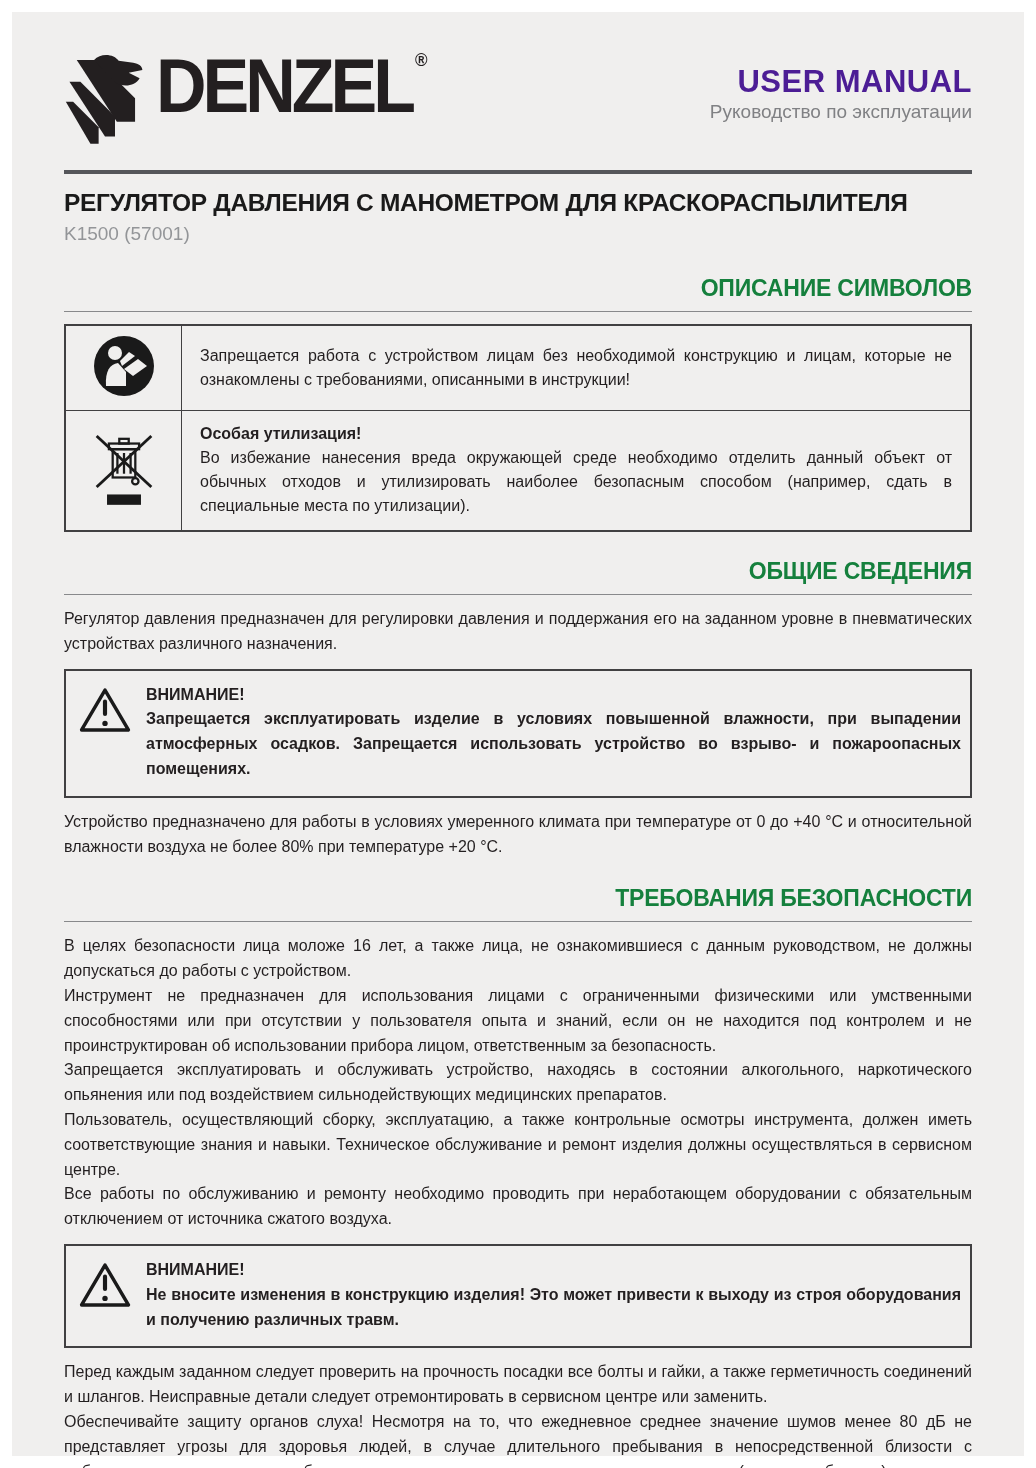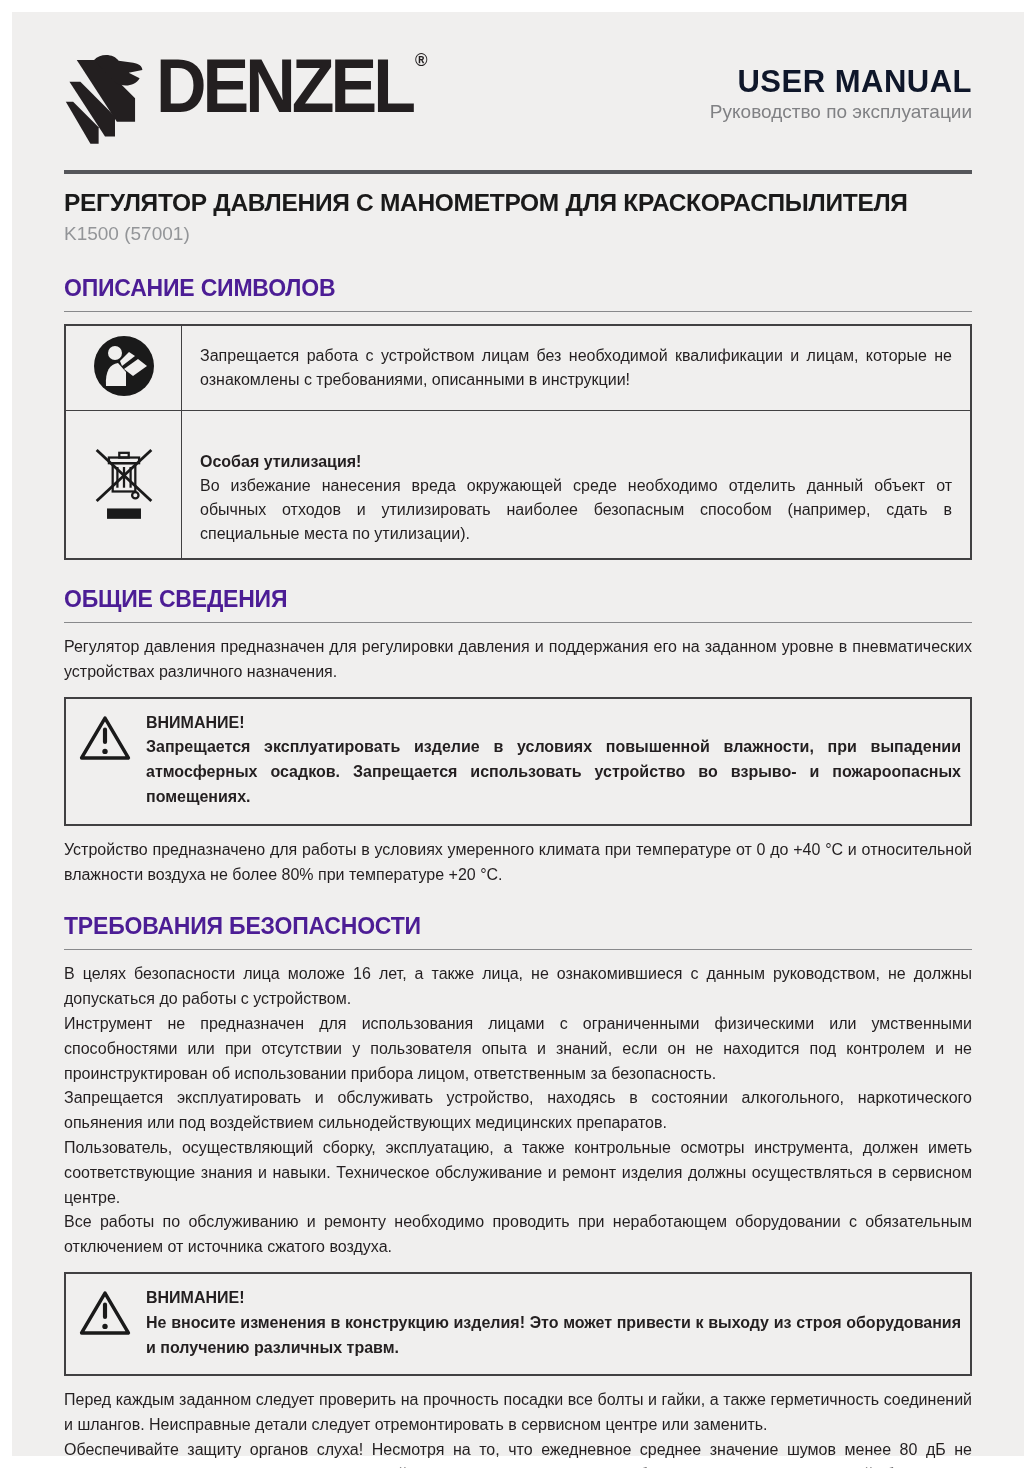--- a/index.html
+++ b/index.html
@@ -57,21 +57,21 @@
     top: 2px;
     left: 3px;
   }
   .manual-block {
     text-align: right;
     margin-top: 12px;
   }
   .manual-title {
     font-size: 31px;
     font-weight: bold;
-    color: #0f172a;
+    color: #4c1d95;
     letter-spacing: 0.5px;
     line-height: 1.05;
   }
   .manual-subtitle {
     font-size: 19px;
     color: #808184;
     margin-top: 2px;
   }
 
   
@@ -89,24 +89,24 @@
   }
   .doc-model {
     margin-top: 6px;
     font-size: 19px;
     font-weight: normal;
     color: #939598;
   }
 
   
   .section-heading {
-    text-align: left;
+    text-align: right;
     font-size: 23px;
     font-weight: bold;
-    color: #4c1d95;
+    color: #15803d;
     letter-spacing: -0.2px;
   }
   .rule-thin {
     height: 1px;
     background: #88898b;
     margin-top: 9px;
   }
 
   
   .symbols-table {
@@ -128,21 +128,21 @@
   }
   .symbols-text-cell {
     padding: 11px 18px 12px 18px;
     font-size: 16px;
     line-height: 1.5;
     text-align: justify;
     display: flex;
     flex-direction: column;
     justify-content: center;
   }
-  .symbols-text-cell .row-title { font-weight: bold; margin-top: 28px; }
+  .symbols-text-cell .row-title { font-weight: bold; }
 
   
   .para {
     font-size: 16px;
     line-height: 1.55;
     text-align: justify;
     margin: 0;
   }
   .gap-12 { height: 12px; }
   .gap-26 { height: 26px; }
@@ -208,21 +208,21 @@
               <svg width="64" height="64" viewBox="0 0 64 64" aria-hidden="true">
                 <circle cx="32" cy="32" r="30" fill="#1a1a1a"></circle>
                 <circle cx="23" cy="19" r="7" fill="#f0efee"></circle>
                 <path d="M14 52 C13 37 18 30 26 29 L34 38 L34 52 Z" fill="#f0efee"></path>
                 <path d="M32 35 L46 25 L55 32 L41 42 Z" fill="#f0efee"></path>
                 <path d="M30 32 L43 22 L37 18 L28 27 Z" fill="#f0efee"></path>
               </svg>
             </span>
           </div>
           <div class="symbols-text-cell">
-            <div>Запрещается работа с устройством лицам без необходимой квалификации и лицам, которые не ознакомлены с требованиями, описанными в инструкции!</div>
+            <div>Запрещается работа с устройством лицам без необходимой конструкцию и лицам, которые не ознакомлены с требованиями, описанными в инструкции!</div>
           </div>
         </div>
         <div class="symbols-row">
           <div class="symbols-icon-cell">
             <span>
               <svg width="66" height="82" viewBox="0 0 70 86" aria-hidden="true">
                 <g stroke="#1a1a1a" fill="none" stroke-width="2.4">
                   <rect x="23" y="22" width="24" height="30"></rect>
                   <rect x="19" y="16" width="32" height="6"></rect>
                   <rect x="30" y="11" width="10" height="5"></rect>

